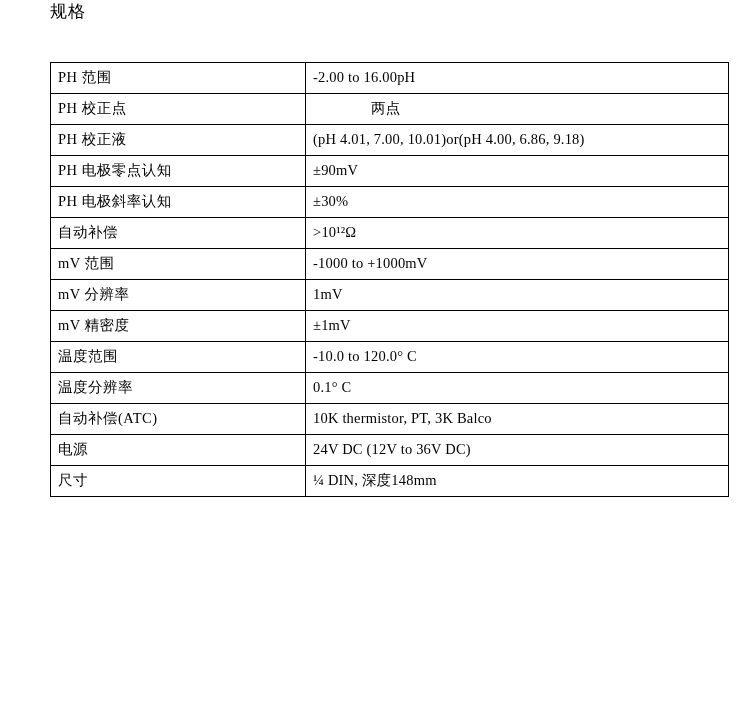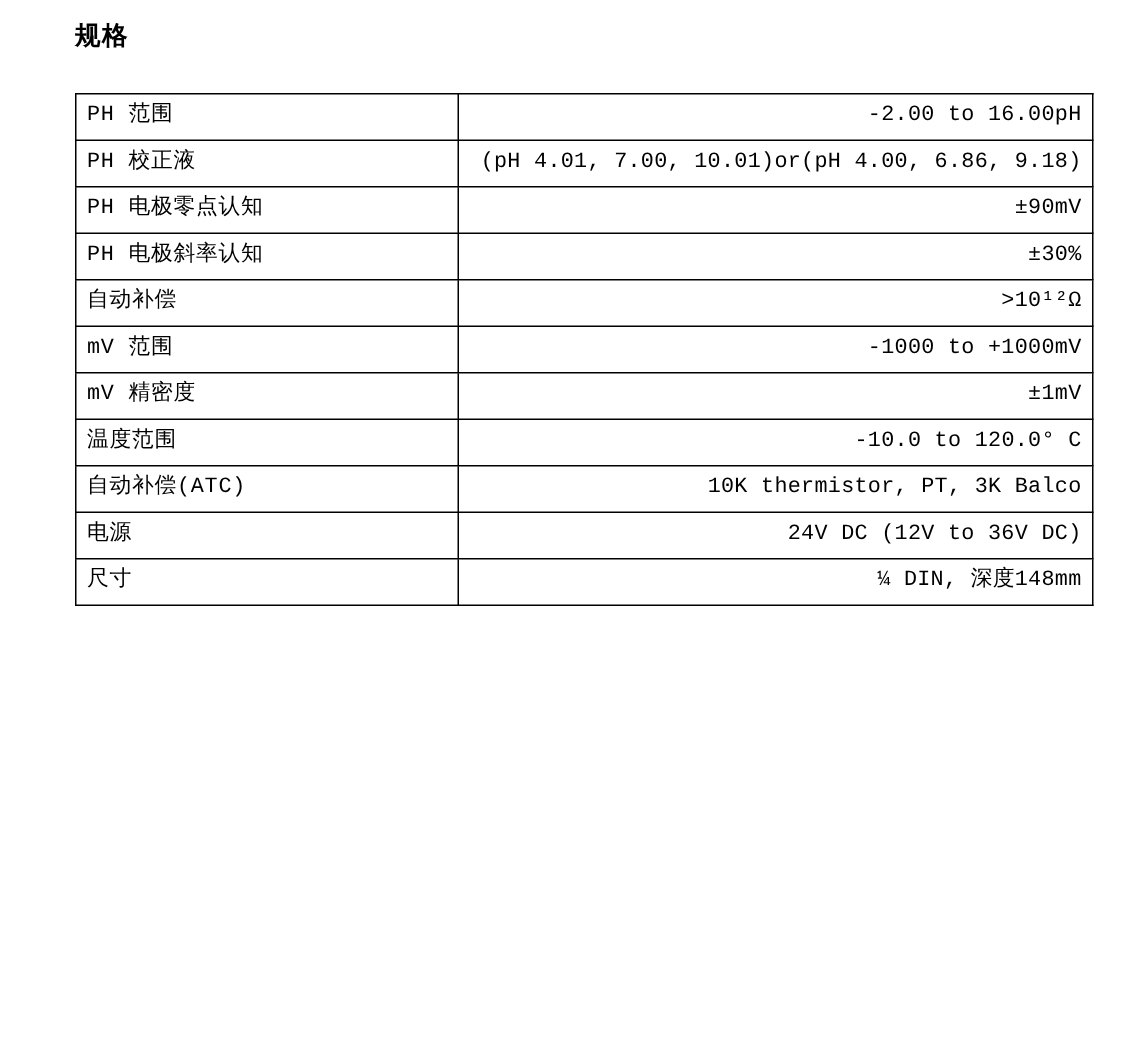--- a/index.html
+++ b/index.html
@@ -11,75 +11,77 @@
     width: 750px;
     height: 706px;
     font-family: "Liberation Serif", serif;
     color: #000000;
     position: relative;
     overflow: hidden;
   }
   .page-title {
     position: absolute;
     left: 50px;
-    top: 12px;
+    top: 0;
     font-size: 17px;
     font-family: "Liberation Serif", serif;
     letter-spacing: 1px;
     color: #000;
-    font-weight: bold;
   }
   .spec-table-wrap {
     position: absolute;
     left: 50px;
     top: 62px;
     width: 648px;
   }
   table.spec-table {
     border-collapse: collapse;
     width: 648px;
     table-layout: fixed;
     background: #fff;
   }
   table.spec-table td {
     border: 1px solid #000;
     height: 30px;
     padding: 0 7px;
     vertical-align: middle;
     font-size: 14.5px;
     line-height: 1.1;
-    font-family: Liberation Mono, monospace;
+    font-family: Liberation Serif, serif;
     white-space: nowrap;
     overflow: hidden;
   }
   td.label-cell {
     width: 240px;
     letter-spacing: 0.5px;
   }
   td.value-cell {
     width: 408px;
     letter-spacing: 0.2px;
-    text-align: right;
   }
   .center-val {
     display: inline-block;
     padding-left: 58px;
   }
 </style>
 </head>
 <body>
 
 <div class="page-title">规格</div>
 
 <div class="spec-table-wrap">
   <table class="spec-table">
     <tbody>
         <tr>
           <td class="label-cell">PH 范围</td>
           <td class="value-cell">-2.00 to 16.00pH</td>
+        </tr>
+        <tr>
+          <td class="label-cell">PH 校正点</td>
+          <td class="value-cell"><span class="center-val">两点</span></td>
         </tr>
         <tr>
           <td class="label-cell">PH 校正液</td>
           <td class="value-cell">(pH 4.01, 7.00, 10.01)or(pH 4.00, 6.86, 9.18)</td>
         </tr>
         <tr>
           <td class="label-cell">PH 电极零点认知</td>
           <td class="value-cell">±90mV</td>
         </tr>
         <tr>
@@ -88,26 +90,34 @@
         </tr>
         <tr>
           <td class="label-cell">自动补偿</td>
           <td class="value-cell">&gt;10¹²Ω</td>
         </tr>
         <tr>
           <td class="label-cell">mV 范围</td>
           <td class="value-cell">-1000 to +1000mV</td>
         </tr>
         <tr>
+          <td class="label-cell">mV 分辨率</td>
+          <td class="value-cell">1mV</td>
+        </tr>
+        <tr>
           <td class="label-cell">mV 精密度</td>
           <td class="value-cell">±1mV</td>
         </tr>
         <tr>
           <td class="label-cell">温度范围</td>
           <td class="value-cell">-10.0 to 120.0° C</td>
+        </tr>
+        <tr>
+          <td class="label-cell">温度分辨率</td>
+          <td class="value-cell">0.1° C</td>
         </tr>
         <tr>
           <td class="label-cell">自动补偿(ATC)</td>
           <td class="value-cell">10K thermistor, PT, 3K Balco</td>
         </tr>
         <tr>
           <td class="label-cell">电源</td>
           <td class="value-cell">24V DC (12V to 36V DC)</td>
         </tr>
         <tr>

